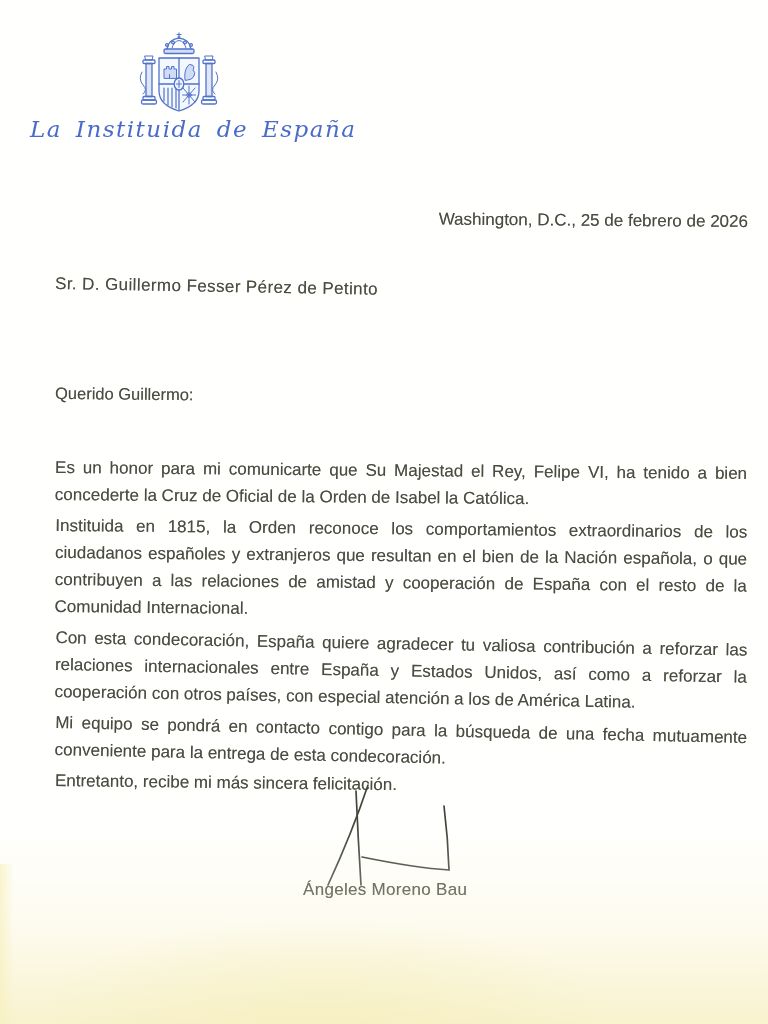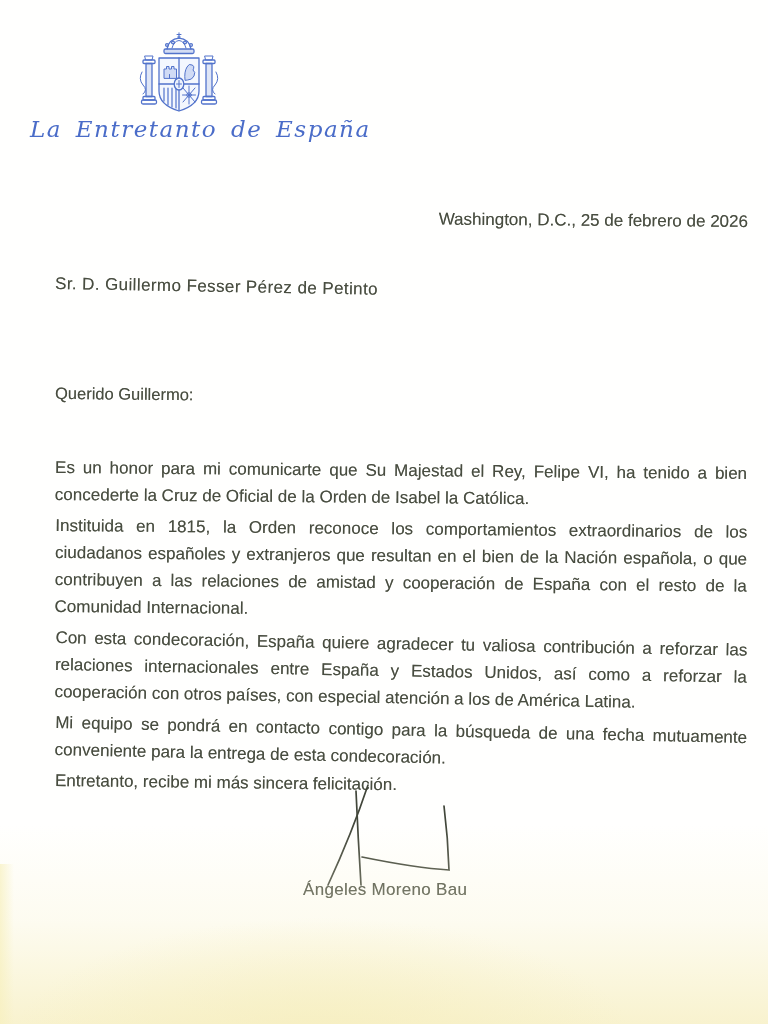--- a/index.html
+++ b/index.html
@@ -123,21 +123,21 @@
         <path d="M 82 24 h 8 l -1 4 h -6 Z" stroke-width="1"></path>
         <rect x="80" y="28" width="12" height="3.5" rx="1"></rect>
         <rect x="83" y="31.5" width="6" height="33" fill="rgba(128,156,224,0.25)"></rect>
         <rect x="80" y="64.5" width="12" height="3.5" rx="1"></rect>
         <rect x="78.5" y="68" width="15" height="4" rx="1.5"></rect>
         <path d="M 93 40 Q 97 47 92 53 Q 87 58 92 62" stroke-width="1"></path>
       </g>
     </svg>
   </div>
 
-  <div class="script-title">La Entretanto de España</div>
+  <div class="script-title">La Instituida de España</div>
 
   <div class="date-line ink">Washington, D.C., 25 de febrero de 2026</div>
 
   <div class="addressee ink">Sr. D. Guillermo Fesser Pérez de Petinto</div>
 
   <div class="salutation ink">Querido Guillermo:</div>
 
   <div class="body-text ink">
     <p class="t1">Es un honor para mi comunicarte que Su Majestad el Rey, Felipe VI, ha tenido a bien concederte la Cruz de Oficial de la Orden de Isabel la Católica.</p>
     <p class="t2">Instituida en 1815, la Orden reconoce los comportamientos extraordinarios de los ciudadanos españoles y extranjeros que resultan en el bien de la Nación española, o que contribuyen a las relaciones de amistad y cooperación de España con el resto de la Comunidad Internacional.</p>

